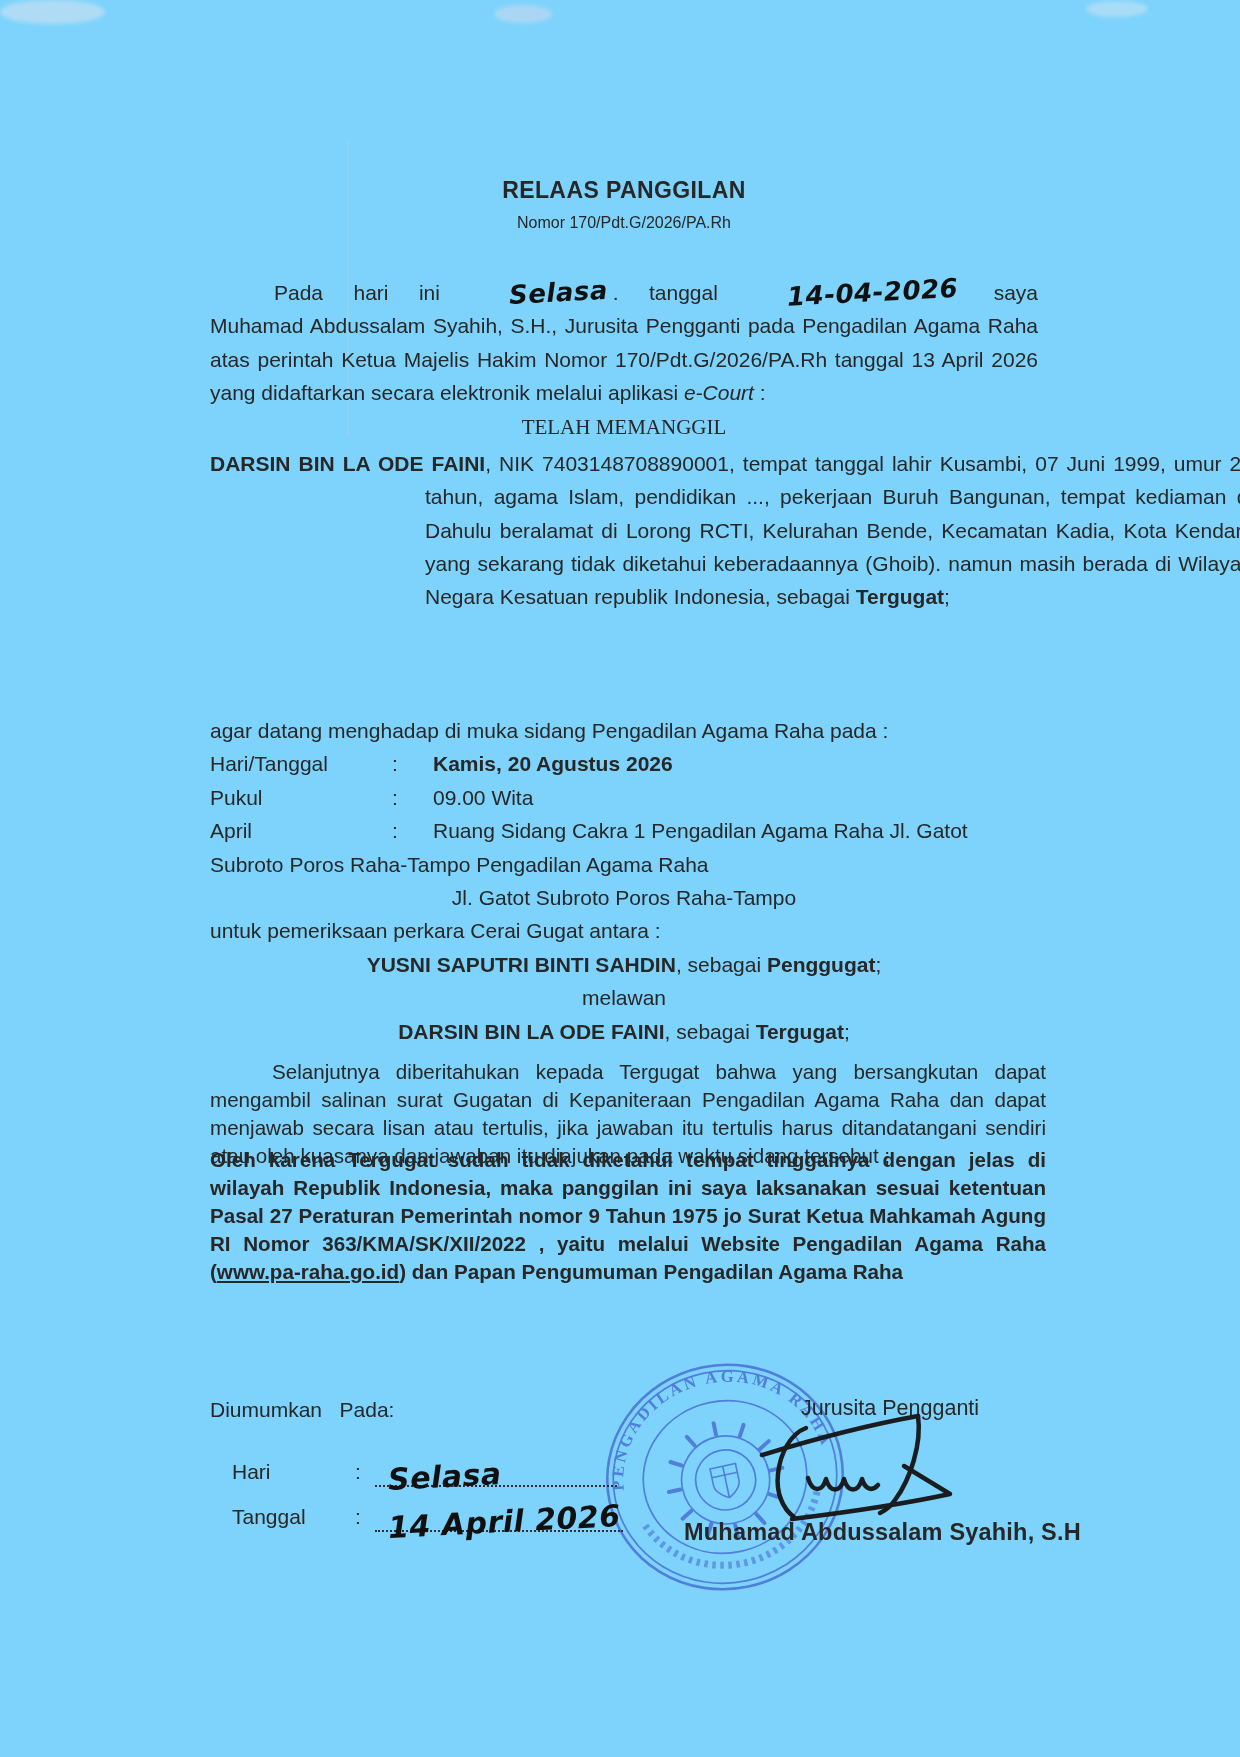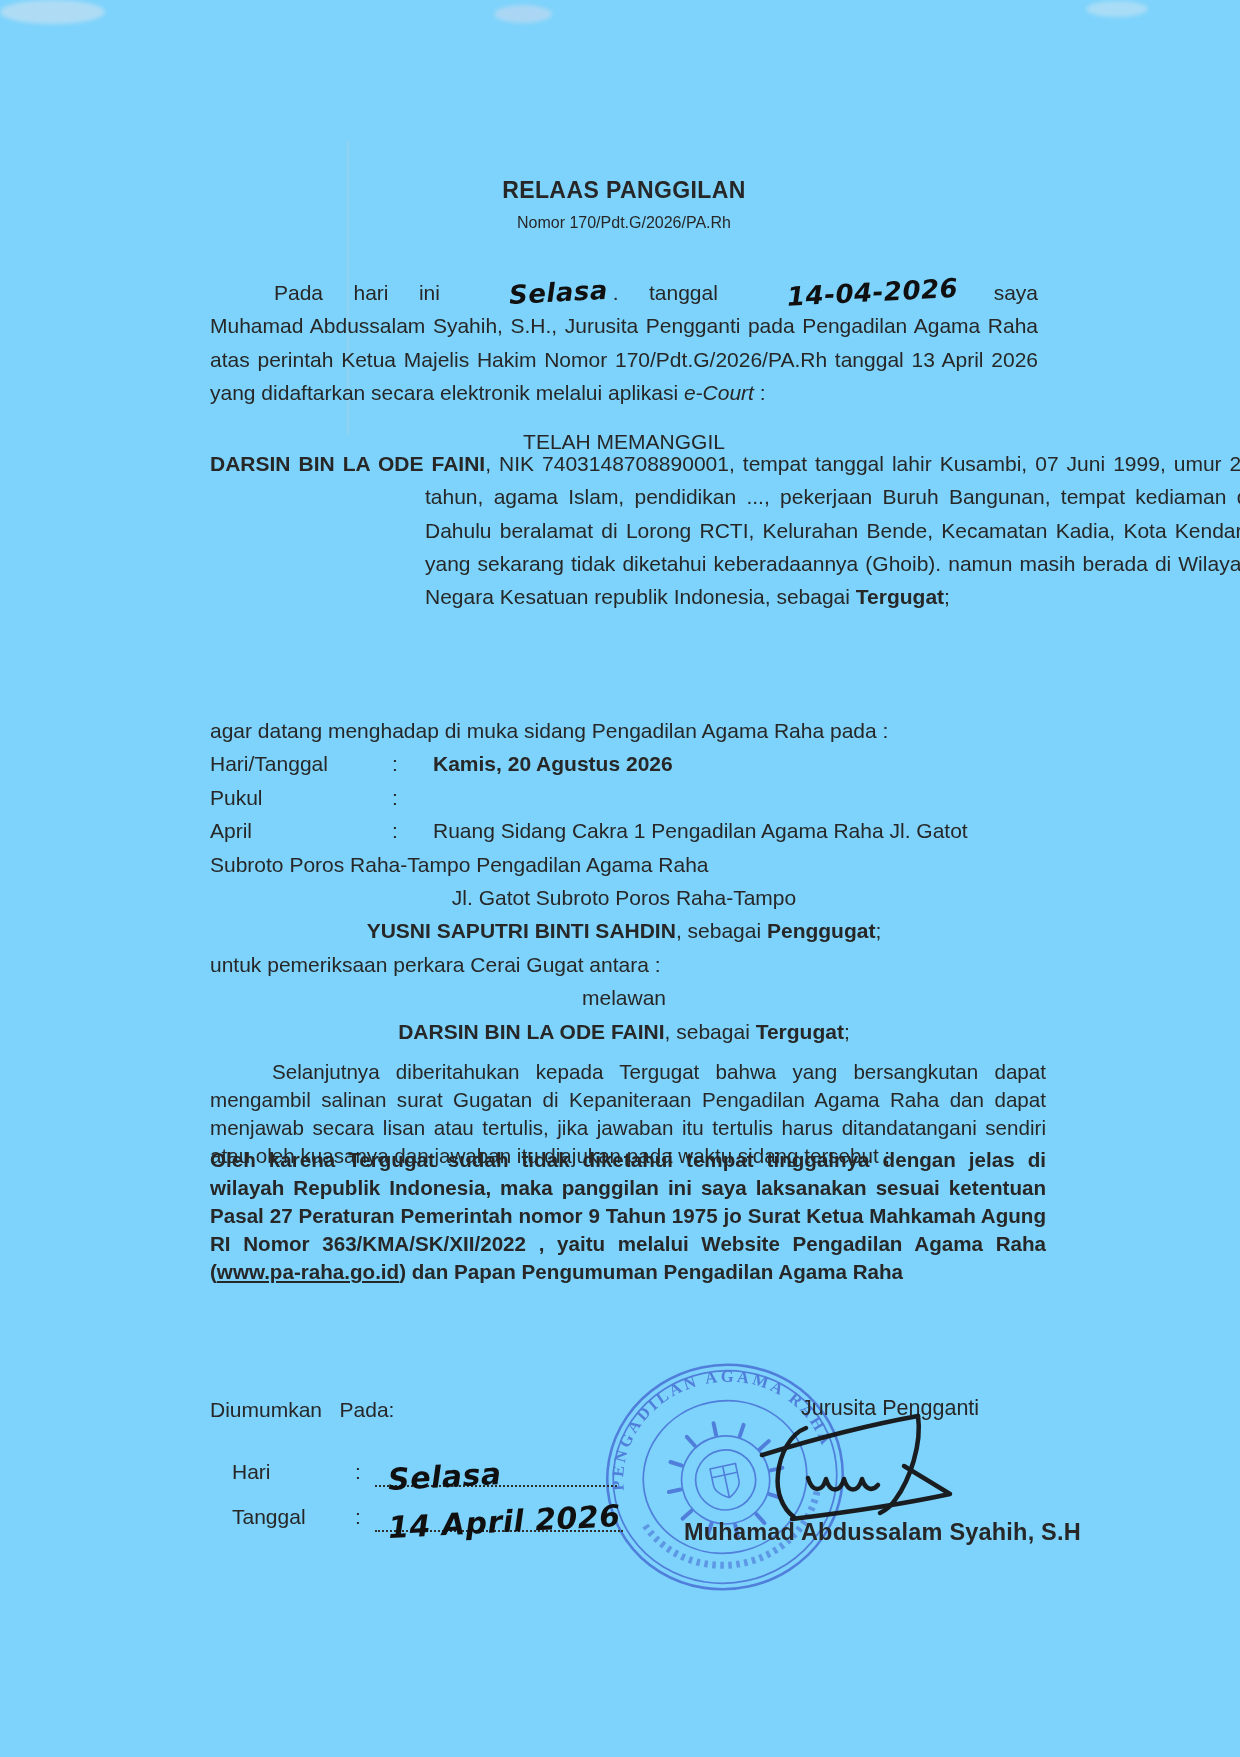--- a/index.html
+++ b/index.html
@@ -69,48 +69,49 @@
 
   <div class="sec center" style="top:176px;">
     <div class="title-line">RELAAS PANGGILAN</div>
     <div class="subtitle-line">Nomor 170/Pdt.G/2026/PA.Rh</div>
   </div>
 
   <div class="sec justify para-opening" style="top:276px;">
     <span>Pada hari ini</span><span class="hw">Selasa</span><span>. tanggal</span><span class="hw">14-04-2026</span><span> saya Muhamad Abdussalam Syahih, S.H., Jurusita Pengganti pada Pengadilan Agama Raha atas perintah Ketua Majelis Hakim Nomor 170/Pdt.G/2026/PA.Rh tanggal 13 April 2026 yang didaftarkan secara elektronik melalui aplikasi </span><span class="italic">e-Court</span><span> :</span>
   </div>
 
-  <div class="sec center line33" style="top:425px;">TELAH MEMANGGIL</div>
+  <div class="sec center line33" style="top:411px;font-family:Liberation Serif, serif;">TELAH MEMANGGIL</div>
 
   <div class="sec justify para-defendant" style="top:447px;">
     <span class="bold">DARSIN BIN LA ODE FAINI</span><span>, NIK 7403148708890001, tempat tanggal lahir Kusambi, 07 Juni 1999, umur 26 tahun, agama Islam, pendidikan ..., pekerjaan Buruh Bangunan, tempat kediaman di Dahulu beralamat di Lorong RCTI, Kelurahan Bende, Kecamatan Kadia, Kota Kendari, yang sekarang tidak diketahui keberadaannya (Ghoib). namun masih berada di Wilayah Negara Kesatuan republik Indonesia, sebagai </span><span class="bold">Tergugat</span><span>;</span>
   </div>
 
   <div class="sec" style="top:714px;">
     <div class="line33">agar datang menghadap di muka sidang Pengadilan Agama Raha pada :</div>
     <div class="sched-row">
       <span class="sched-label">Hari/Tanggal</span>
         <span class="sched-colon">:</span>
         <span class="sched-value bold">Kamis, 20 Agustus 2026</span>
     </div>
     <div class="sched-row">
       <span class="sched-label">Pukul</span>
         <span class="sched-colon">:</span>
+        <span class="sched-value">09.00 Wita</span>
     </div>
     <div class="sched-row">
       <span class="sched-label">April</span>
         <span class="sched-colon">:</span>
         <span class="sched-value">Ruang Sidang Cakra 1 Pengadilan Agama Raha Jl. Gatot</span>
     </div>
     <div class="line33">Subroto Poros Raha-Tampo Pengadilan Agama Raha</div>
     <div class="line33 center">Jl. Gatot Subroto Poros Raha-Tampo</div>
+    <div class="line33">untuk pemeriksaan perkara Cerai Gugat antara :</div>
     <div class="line33 center">
       <span class="bold">YUSNI SAPUTRI BINTI SAHDIN</span><span>, sebagai </span><span class="bold">Penggugat</span><span>;</span>
     </div>
-    <div class="line33">untuk pemeriksaan perkara Cerai Gugat antara :</div>
     <div class="line33 center">melawan</div>
     <div class="line33 center">
       <span class="bold">DARSIN BIN LA ODE FAINI</span><span>, sebagai </span><span class="bold">Tergugat</span><span>;</span>
     </div>
   </div>
 
   <div class="sec justify para-small indent62" style="top:1058px;width:836px;">Selanjutnya diberitahukan kepada  Tergugat bahwa yang bersangkutan dapat mengambil salinan surat Gugatan di Kepaniteraan Pengadilan Agama Raha  dan dapat menjawab secara lisan atau tertulis, jika jawaban itu tertulis harus ditandatangani sendiri atau oleh kuasanya dan jawaban itu diajukan pada waktu sidang tersebut ;</div>
 
   <div class="sec justify para-small" style="top:1146px;width:836px;font-weight:bold;">
     <span>Oleh karena  Tergugat sudah tidak diketahui tempat tinggalnya dengan jelas di wilayah Republik Indonesia, maka panggilan ini saya laksanakan sesuai ketentuan Pasal 27 Peraturan Pemerintah nomor 9 Tahun 1975 jo Surat Ketua Mahkamah Agung RI Nomor 363/KMA/SK/XII/2022 , yaitu melalui Website Pengadilan Agama Raha (</span><span class="underline">www.pa-raha.go.id</span><span>) dan Papan Pengumuman Pengadilan Agama Raha</span>

